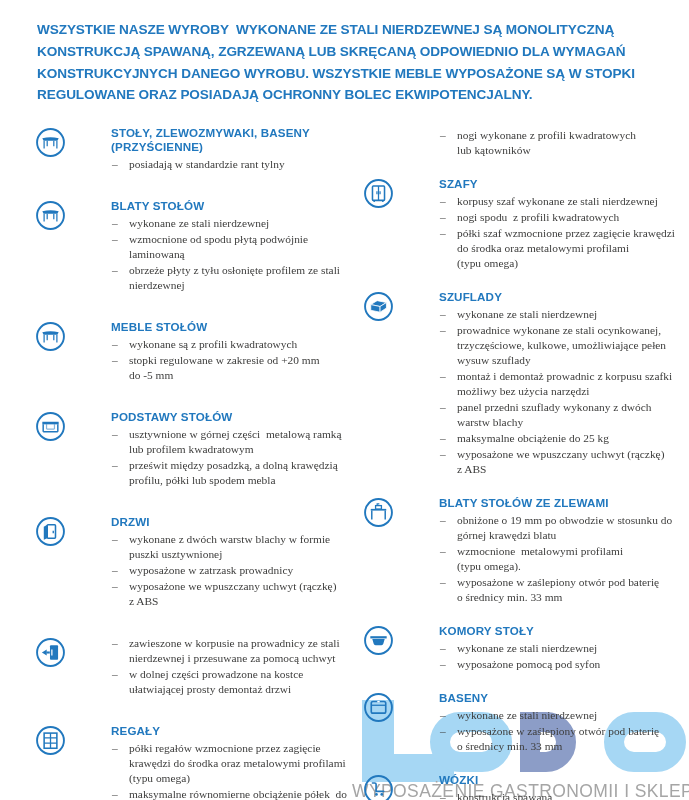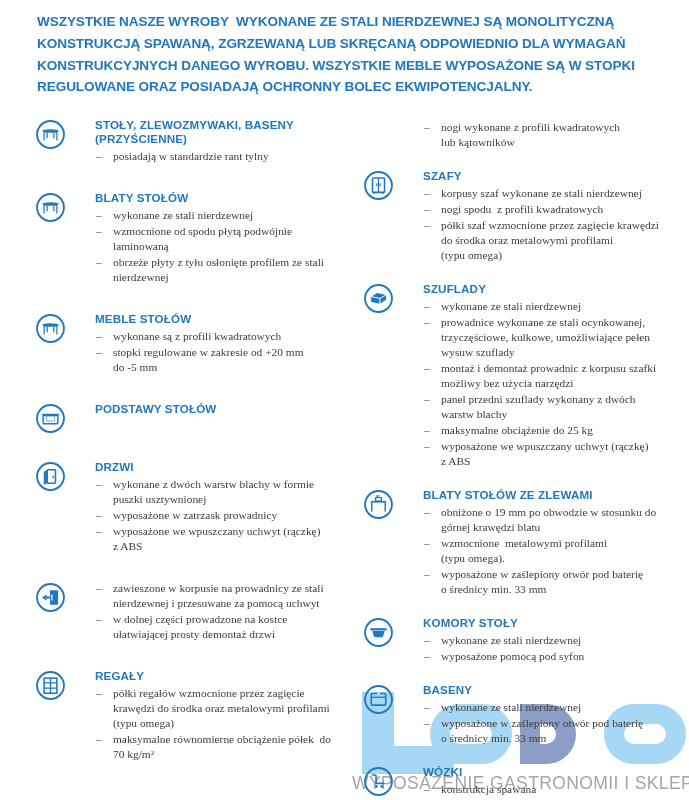--- a/index.html
+++ b/index.html
@@ -8,34 +8,34 @@
     --logo-blue:#a6d7f4;
     --logo-accent:#8c9dc7;
     --footer-gray:#a5a5a5;
   }
   *{box-sizing:border-box;margin:0;padding:0;}
   html,body{background:#ffffff;}
   body{
     width:689px;height:800px;position:relative;overflow:hidden;
     font-family:"Liberation Sans","DejaVu Sans",sans-serif;
   }
-  .page{position:relative;width:689px;height:617px;background:#fff;}
+  .page{position:relative;width:689px;height:617px;background:#fff;margin-top:8px;}
   .intro{
     position:absolute;left:37px;top:11px;width:632px;
     color:var(--heading-blue);font-weight:700;font-size:13.6px;
     line-height:1.6;white-space:pre-wrap;letter-spacing:-0.1px;
   }
   .columns{
     position:absolute;left:35px;top:118px;width:654px;
     display:flex;z-index:2;
   }
   .col{display:flex;flex-direction:column;}
   .col-left{width:328px;}
   .col-right{width:326px;padding-top:2px;}
-  .item{display:flex;margin-bottom:18px;}
+  .item{display:flex;margin-bottom:18px;gap:16px;}
   .col-left .item{margin-bottom:26px;}
   .icon-cell{flex:0 0 60px;padding-top:1px;}
   .icon-cell svg{width:31px;height:31px;display:block;}
   .content{flex:1;min-width:0;}
   .content h3{
     color:var(--heading-blue);font-size:11.6px;font-weight:700;
     letter-spacing:0.15px;line-height:14px;margin-bottom:3px;
   }
   .content ul{list-style:none;font-family:Liberation Serif, serif;}
   .content li{
@@ -124,20 +124,26 @@
     <div class="icon-cell">
   <svg viewBox="0 0 36 36" fill="none" xmlns="http://www.w3.org/2000/svg">
     <circle cx="18" cy="18" r="15.6" stroke="var(--heading-blue)" stroke-width="2.2"></circle>
     <path d="M8.5 12.5 h19 v3 h-19 Z" fill="var(--heading-blue)"></path>
     <path d="M9.5 15.5 V24.2 M26.5 15.5 V24.2 M9.5 24.2 H26.5" stroke="var(--heading-blue)" stroke-width="1.7"></path>
     <path d="M13.4 15.5 V21 M22.6 15.5 V21 M13.4 21 H22.6" stroke="var(--heading-blue)" stroke-width="1.4" opacity="0.55"></path>
   </svg>
 </div>
     <div class="content">
       <h3>PODSTAWY STOŁÓW</h3>
+      <ul>
+              <li>usztywnione w górnej części  metalową ramką
+lub profilem kwadratowym</li>
+              <li>prześwit między posadzką, a dolną krawędzią
+profilu, półki lub spodem mebla</li>
+            </ul>
     </div>
   </section>
 
   <section class="item">
     <div class="icon-cell">
   <svg viewBox="0 0 36 36" fill="none" xmlns="http://www.w3.org/2000/svg">
     <circle cx="18" cy="18" r="15.6" stroke="var(--heading-blue)" stroke-width="2.2"></circle>
     <rect x="14.2" y="10.2" width="9.6" height="15.6" rx="1" stroke="var(--heading-blue)" stroke-width="1.8"></rect>
     <path d="M14.2 10.2 L10.2 12.4 V27.6 L14.2 25.8 Z" fill="var(--heading-blue)"></path>
     <path d="M21.2 17 v3" stroke="var(--heading-blue)" stroke-width="1.6"></path>

